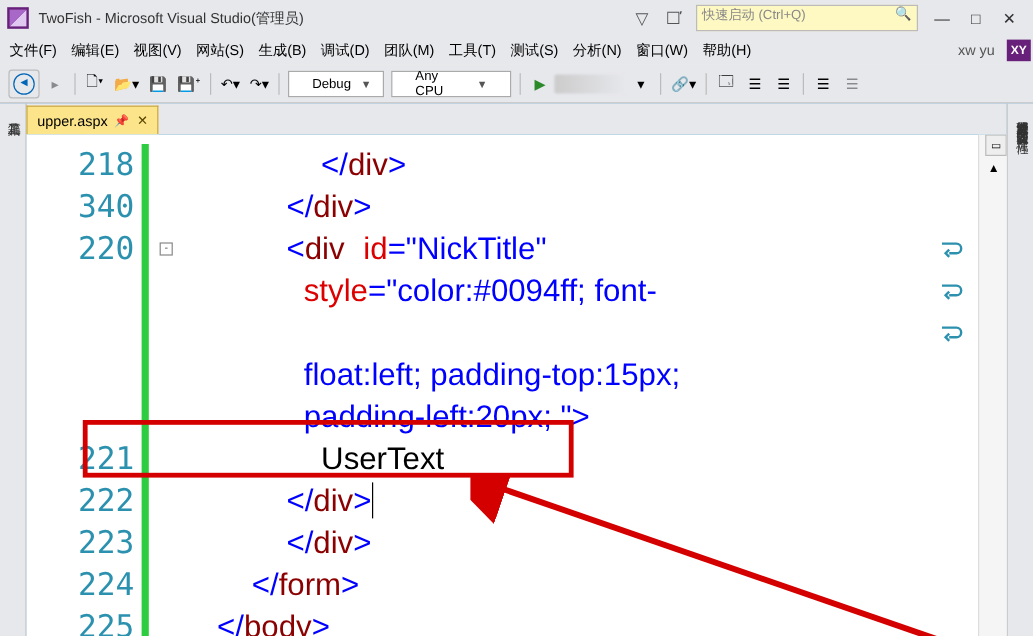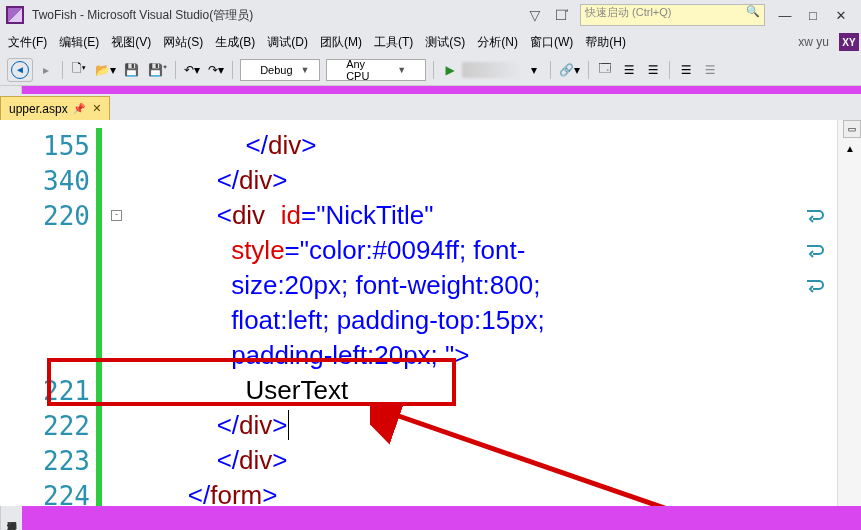--- a/index.html
+++ b/index.html
@@ -27,21 +27,21 @@
 .toolbar { height:32px; background:#e7e8ec; display:flex; align-items:center; padding:0 6px; border-bottom:1px solid #ccc; font-size:12px; }
 .tbtn { display:flex; align-items:center; justify-content:center; min-width:22px; height:24px; margin:0 1px; padding:0 3px; }
 .tbtn.round { border:1px solid #bbb; border-radius:3px; }
 .tsep { width:1px; height:18px; background:#bbb; margin:0 4px; }
 .tdrop { height:22px; border:1px solid #aaa; background:#fff; display:flex; align-items:center; padding:0 19px; font-size:11px; margin:0 3px; }
 .tdrop .arr { margin-left:8px; font-size:9px; color:#555; }
 .nav-circle { width:18px; height:18px; border:1.5px solid #0066b8; border-radius:50%; display:flex; align-items:center; justify-content:center; font-size:10px; color:#0066b8; }
 .blur { width:60px; height:16px; background:linear-gradient(90deg,#ccc,#e7e8ec); border-radius:2px; filter:blur(1px); }
 
 
-.workspace { display:flex; height:444px; background:#d946ef;flex-direction:column; }
+.workspace { display:flex; height:444px; background:#0369a1; }
 .left-rail { width:22px; background:#e7e8ec; border-right:1px solid #ccc; display:flex; flex-direction:column; align-items:center; padding-top:8px; }
 .left-rail .vtxt { writing-mode:vertical-rl; font-size:11px; color:#333; }
 
 .editor-area { flex:1; display:flex; flex-direction:column; position:relative; }
 .tabs { height:26px; display:flex; background:#e7e8ec; }
 .tab { display:flex; align-items:center; height:24px; padding:0 8px; font-size:12px; background:#fbe48a; border:1px solid #c7a94a; border-bottom:none; position:relative; top:2px; }
 .tab .pin { margin-left:6px; font-size:10px; }
 .tab .close { margin-left:6px; font-size:11px; color:#5a4500; }
 
 .code-wrap { flex:1; background:#fff; position:relative; overflow:hidden; }
@@ -157,21 +157,21 @@
       </div>
     </div>
 
     <div class="code-wrap">
       <div class="scrollbar-v">
         <div class="scroll-btn-top">▭</div>
         <div class="scroll-up" style="top:18px">▲</div>
       </div>
 
       <div class="line" style="top:8px">
-        <span class="ln-num">155</span>
+        <span class="ln-num">218</span>
         <span class="mark"></span>
       </div>
       <span class="code-text" style="top:10px"><span class="c-punct"><span>                </span>&lt;/</span><span class="c-tag">div</span><span class="c-punct">&gt;</span></span>
 
       <div class="line" style="top:43px">
         <span class="ln-num">340</span>
         <span class="mark"></span>
       </div>
       <span class="code-text" style="top:45px"><span class="c-punct"><span>            </span>&lt;/</span><span class="c-tag">div</span><span class="c-punct">&gt;</span></span>
 
@@ -189,21 +189,20 @@
           <span class="mark" style="margin-left:96px"></span>
         </div>
       <span class="code-text" style="top:115px"><span>              </span><span class="c-attr">style</span><span class="c-punct">=</span><span class="c-str">"color:#0094ff; font-</span></span>
       <div class="wrap-arrow" style="top:120px"><svg viewBox="0 0 20 20">
             <path d="M2 6 h12 a4 4 0 0 1 0 8 h-6 M8 11 l-3 3 l3 3" fill="none" stroke="#2b91af" stroke-width="2"></path>
           </svg></div>
 
       <div class="line" style="top:148px">
           <span class="mark" style="margin-left:96px"></span>
         </div>
-      <span class="code-text" style="top:150px"><span>              </span><span class="c-str">size:20px; font-weight:800;</span></span>
       <div class="wrap-arrow" style="top:155px"><svg viewBox="0 0 20 20">
             <path d="M2 6 h12 a4 4 0 0 1 0 8 h-6 M8 11 l-3 3 l3 3" fill="none" stroke="#2b91af" stroke-width="2"></path>
           </svg></div>
 
       <div class="line" style="top:183px">
           <span class="mark" style="margin-left:96px"></span>
         </div>
       <span class="code-text" style="top:185px"><span>              </span><span class="c-str">float:left; padding-top:15px;</span></span>
 
       <div class="line" style="top:218px">

